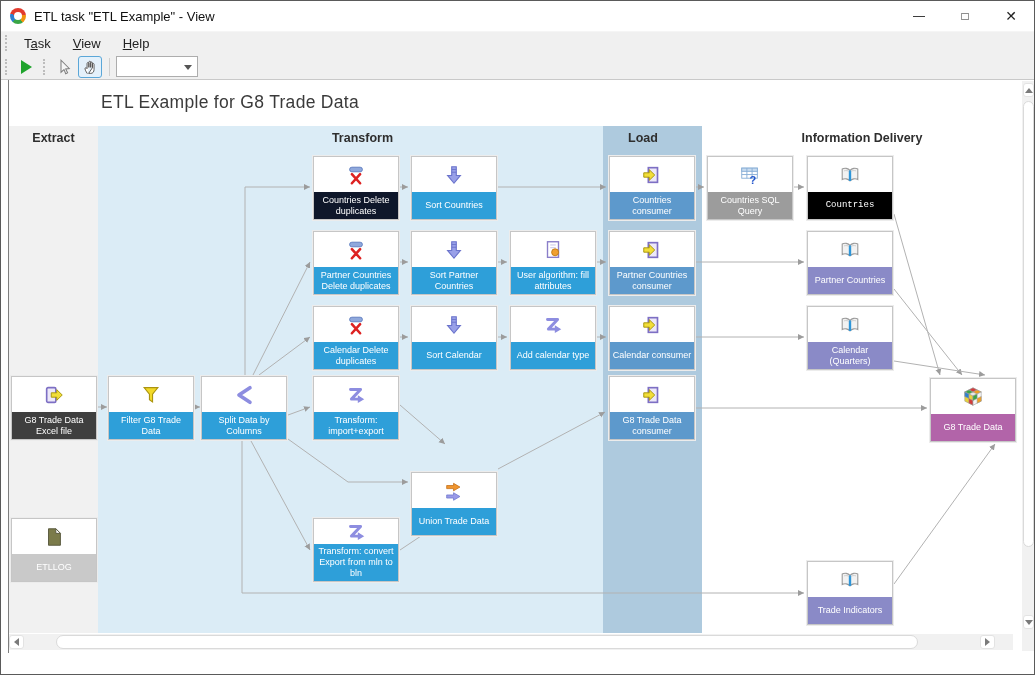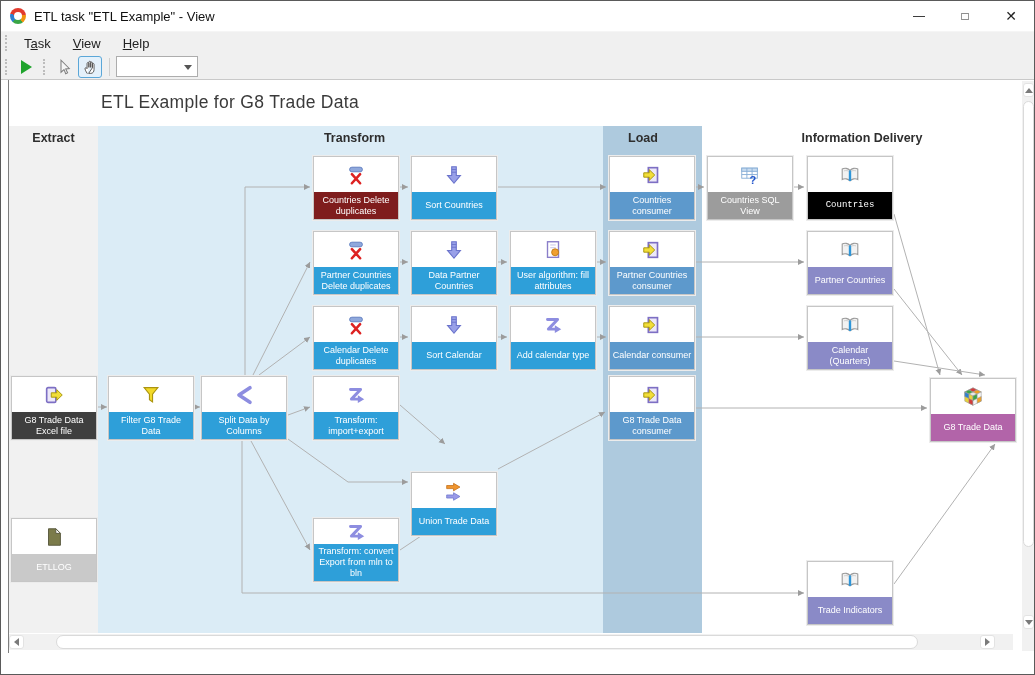--- a/index.html
+++ b/index.html
@@ -118,21 +118,21 @@
     <input value="" style="">
     <div class="drop"></div>
   </div>
 </div>
 
 <div class="canvas-bg"></div>
 <div id="lanes">
     <div class="lane" style="left: 8px; width: 89px; background: rgb(241, 241, 241);"></div>
     <div class="lane-label" style="left: 8px; width: 89px;">Extract</div>
     <div class="lane" style="left: 97px; width: 505px; background: rgb(219, 236, 246);"></div>
-    <div class="lane-label" style="left: 97px; width: 513px;">Transform</div>
+    <div class="lane-label" style="left: 105px; width: 513px;">Transform</div>
     <div class="lane" style="left: 602px; width: 99px; background: rgb(174, 202, 222);"></div>
     <div class="lane-label" style="left: 602px; width: 80px;">Load</div>
     <div class="lane" style="left: 701px; width: 320px; background: rgb(255, 255, 255);"></div>
     <div class="lane-label" style="left: 701px; width: 320px;">Information Delivery</div>
   </div>
 <div class="diagram-title">ETL Example for G8 Trade Data</div>
 <svg id="edges" viewBox="0 0 1035 675">
     <defs>
       <marker id="arr" markerWidth="8" markerHeight="8" refX="6" refY="3" orient="auto">
         <path d="M0,0 L6,3 L0,6 z" fill="#9c9c9c"></path>
@@ -194,21 +194,21 @@
       </div>
       <div class="band" style="background: rgb(46, 159, 217);">Split Data by Columns</div>
     </div>
     <div class="node" style="left: 312px; top: 155px;">
       <div class="ico">
         <svg width="22" height="22" viewBox="0 0 24 24">
           <rect x="5" y="3.5" width="14" height="5" rx="2.5" fill="#8fa8dc" stroke="#5c7cc0" stroke-width="1"></rect>
           <path d="M7.5 11 L16.5 21 M16.5 11 L7.5 21" stroke="#dd2222" stroke-width="2.8" stroke-linecap="round"></path>
         </svg>
       </div>
-      <div class="band" style="background: #7f1d1d;">Countries Delete duplicates</div>
+      <div class="band" style="background: #0f172a;">Countries Delete duplicates</div>
     </div>
     <div class="node" style="left: 410px; top: 155px;">
       <div class="ico">
         <svg width="22" height="22" viewBox="0 0 24 24">
           <path d="M9.5 3 h5 v9.5 h4.5 L12 21 L5 12.5 h4.5 z" fill="#99a0e8" stroke="#6b74cc" stroke-width="1.2"></path>
           <path d="M9.5 6 h5 M9.5 9 h5" stroke="#6b74cc" stroke-width="1"></path>
         </svg>
       </div>
       <div class="band" style="background: rgb(46, 159, 217);">Sort Countries</div>
     </div>
@@ -221,21 +221,21 @@
       </div>
       <div class="band" style="background: rgb(46, 159, 217);">Partner Countries Delete duplicates</div>
     </div>
     <div class="node" style="left: 410px; top: 230px;">
       <div class="ico">
         <svg width="22" height="22" viewBox="0 0 24 24">
           <path d="M9.5 3 h5 v9.5 h4.5 L12 21 L5 12.5 h4.5 z" fill="#99a0e8" stroke="#6b74cc" stroke-width="1.2"></path>
           <path d="M9.5 6 h5 M9.5 9 h5" stroke="#6b74cc" stroke-width="1"></path>
         </svg>
       </div>
-      <div class="band" style="background: rgb(46, 159, 217);">Data Partner Countries</div>
+      <div class="band" style="background: rgb(46, 159, 217);">Sort Partner Countries</div>
     </div>
     <div class="node" style="left: 509px; top: 230px;">
       <div class="ico">
         <svg width="22" height="22" viewBox="0 0 24 24">
           <rect x="6" y="3" width="12" height="17" fill="#fff" stroke="#8a7ec9" stroke-width="1.5"></rect>
           <path d="M9 6.5 h6 M9 9.5 h6" stroke="#c4bfe4" stroke-width="1"></path>
           <circle cx="14.3" cy="14.5" r="3.8" fill="#f0a030" stroke="#c07a10" stroke-width="1"></circle>
         </svg>
       </div>
       <div class="band" style="background: rgb(46, 159, 217);">User algorithm: fill attributes</div>
@@ -341,21 +341,21 @@
     </div>
     <div class="node" style="left: 706px; top: 155px;">
       <div class="ico">
         <svg width="22" height="22" viewBox="0 0 24 24">
           <rect x="3" y="4.5" width="17" height="11" fill="#fff" stroke="#88aed6" stroke-width="1"></rect>
           <rect x="3" y="4.5" width="17" height="3.5" fill="#c8dcf0" stroke="#88aed6" stroke-width="1"></rect>
           <path d="M8.6 4.5 V15.5 M14.3 4.5 V15.5 M3 11.5 H20" stroke="#88aed6" stroke-width="1"></path>
           <text x="11.5" y="22" font-size="12" font-weight="bold" fill="#2255cc" font-family="Liberation Sans,sans-serif">?</text>
         </svg>
       </div>
-      <div class="band" style="background: rgb(156, 156, 156);">Countries SQL View</div>
+      <div class="band" style="background: rgb(156, 156, 156);">Countries SQL Query</div>
     </div>
     <div class="node" style="left: 806px; top: 155px;">
       <div class="ico">
         <svg width="22" height="22" viewBox="0 0 24 24">
           <path d="M12 7 C10 4.5 6 4 3.5 5.5 V17 C6 15.5 10 16 12 18.5 C14 16 18 15.5 20.5 17 V5.5 C18 4 14 4.5 12 7 Z" fill="#f2f2f2" stroke="#9a9a9a" stroke-width="1.2"></path>
           <path d="M12 7 V18.5" stroke="#2e95d8" stroke-width="2.6"></path>
           <path d="M5.5 7.5 C7.5 6.8 10 7.2 11 8.2 M18.5 7.5 C16.5 6.8 14 7.2 13 8.2" stroke="#c9c9c9" stroke-width="1" fill="none"></path>
         </svg>
       </div>
       <div class="band" style="background: #000000; font-family: Liberation Mono, monospace;">Countries</div>

